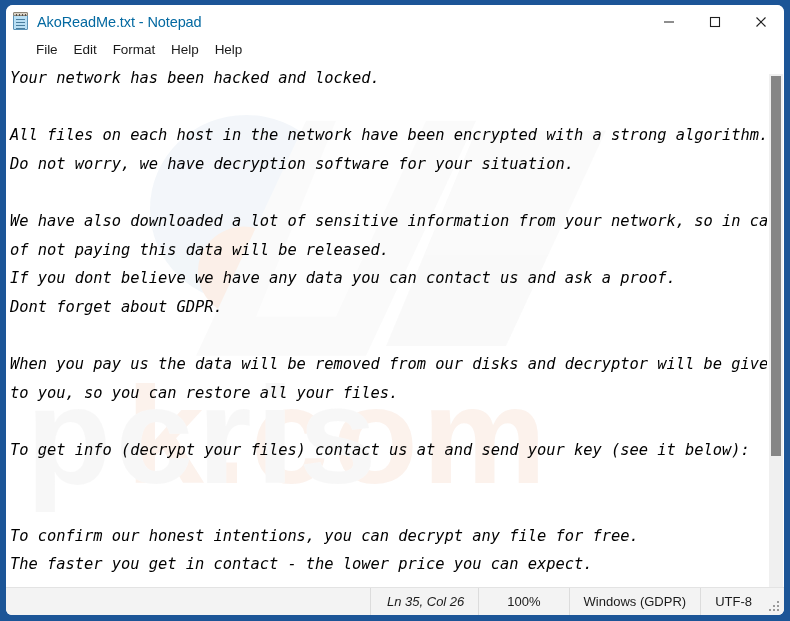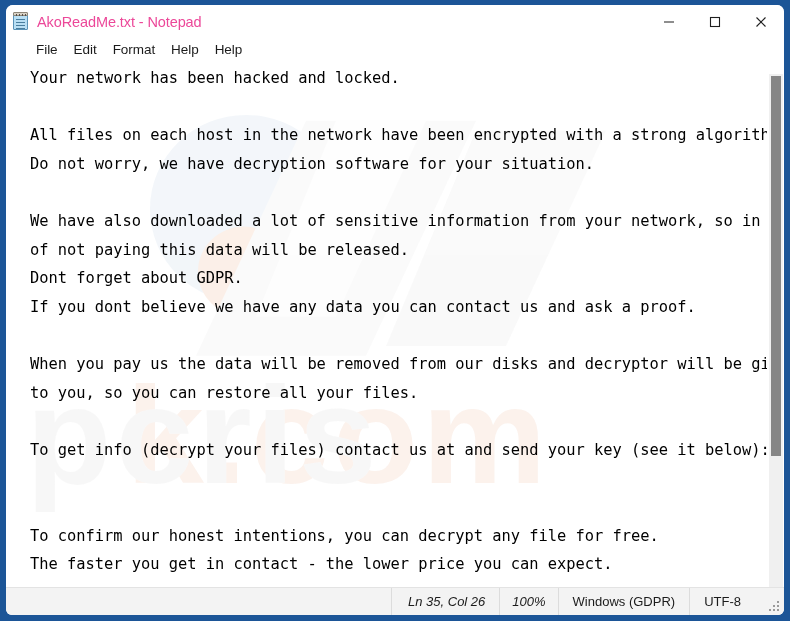--- a/index.html
+++ b/index.html
@@ -88,21 +88,21 @@
   .np-icon .spine::after {
     content: "";
     position: absolute;
     left: 2px; top: 1px;
     width: 1px; height: 2px;
     background: #55504a;
     box-shadow: 3px 0 0 0 #55504a, 6px 0 0 0 #55504a, 9px 0 0 0 #55504a;
   }
   #title-text {
     font-size: 14.5px;
-    color: #ec4899;
+    color: #0369a1;
     white-space: nowrap;
     letter-spacing: -0.1px;
   }
 
   #window-controls {
     position: absolute;
     right: 0; top: 0;
     height: 33px;
     display: flex;
   }
@@ -151,24 +151,25 @@
     left: 0; top: 0;
     width: 100%; height: 100%;
     pointer-events: none;
     z-index: 0;
   }
   #text-area {
     position: absolute;
     left: 0; top: 0;
     right: 17px;
     bottom: 0;
-    padding: 2px 0 0 24px;
+    padding: 2px 0 0 4px;
     box-sizing: border-box;
     z-index: 1;
     overflow: hidden;
+    font-style: italic;
   }
   .line {
     font-family: "DejaVu Sans Mono", "Liberation Mono", monospace;
     font-size: 15.4px;
     line-height: 28.6px;
     height: 28.6px;
     color: #000000;
     white-space: pre;
     letter-spacing: -0.02px;
   }
@@ -217,22 +218,22 @@
   .sb-cell {
     height: 27px;
     display: flex;
     align-items: center;
     padding: 0 14px;
     white-space: nowrap;
     border-left: 1px solid #dcdcdc;
     box-sizing: border-box;
   }
   .sb-cell.first { padding-left: 16px; font-style: italic; }
-  .sb-cell.zoom { padding: 0 12px; font-style: italic; }
-  .sb-cell.last { border-right: none; padding-right: 43px; text-align: right; }
+  .sb-cell.zoom { padding: 0 28px; }
+  .sb-cell.last { border-right: none; padding-right: 32px; text-align: right; }
   #resize-grip {
     position: absolute;
     right: 4px;
     bottom: 3px;
     width: 12px;
     height: 12px;
   }
   .grip-dot {
     position: absolute;
     width: 2px; height: 2px;
@@ -303,22 +304,22 @@
       </svg>
 
       <div id="text-area">
           <div class="line">Your network has been hacked and locked.</div>
           <div class="line">&nbsp;</div>
           <div class="line">All files on each host in the network have been encrypted with a strong algorithm.</div>
           <div class="line">Do not worry, we have decryption software for your situation.</div>
           <div class="line">&nbsp;</div>
           <div class="line">We have also downloaded a lot of sensitive information from your network, so in case</div>
           <div class="line">of not paying this data will be released.</div>
+          <div class="line">If you dont believe we have any data you can contact us and ask a proof.</div>
           <div class="line">Dont forget about GDPR.</div>
-          <div class="line">If you dont believe we have any data you can contact us and ask a proof.</div>
           <div class="line">&nbsp;</div>
           <div class="line">When you pay us the data will be removed from our disks and decryptor will be given</div>
           <div class="line">to you, so you can restore all your files.</div>
           <div class="line">&nbsp;</div>
           <div class="line">To get info (decrypt your files) contact us at and send your key (see it below):</div>
           <div class="line">&nbsp;</div>
           <div class="line">&nbsp;</div>
           <div class="line">To confirm our honest intentions, you can decrypt any file for free.</div>
           <div class="line">The faster you get in contact - the lower price you can expect.</div>
         </div>

